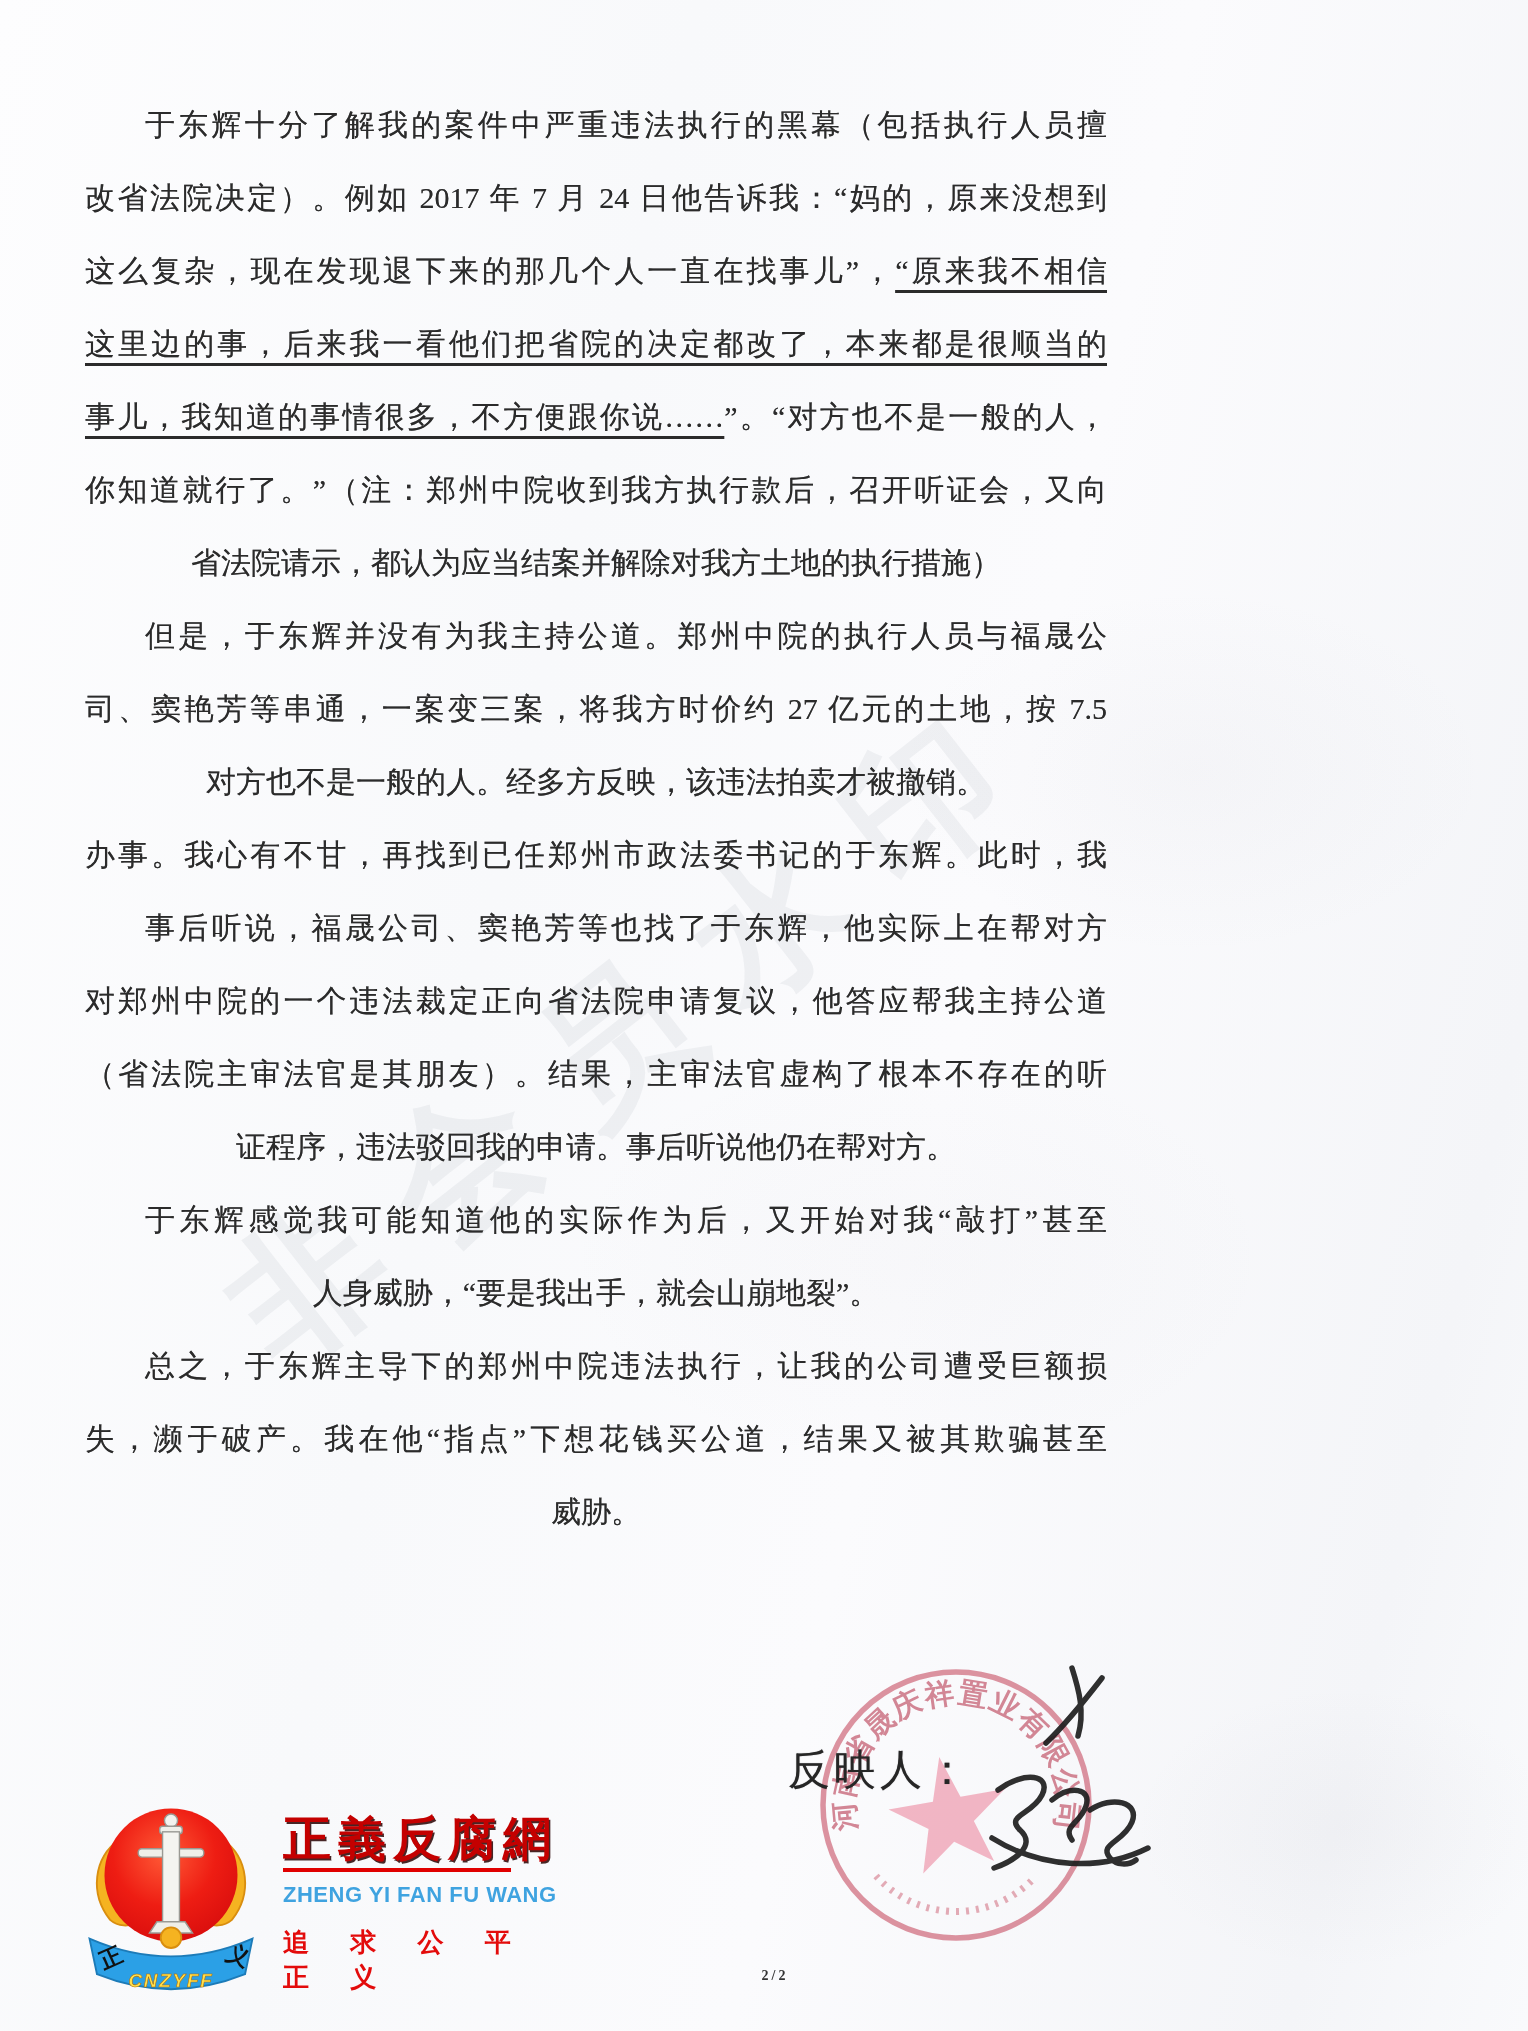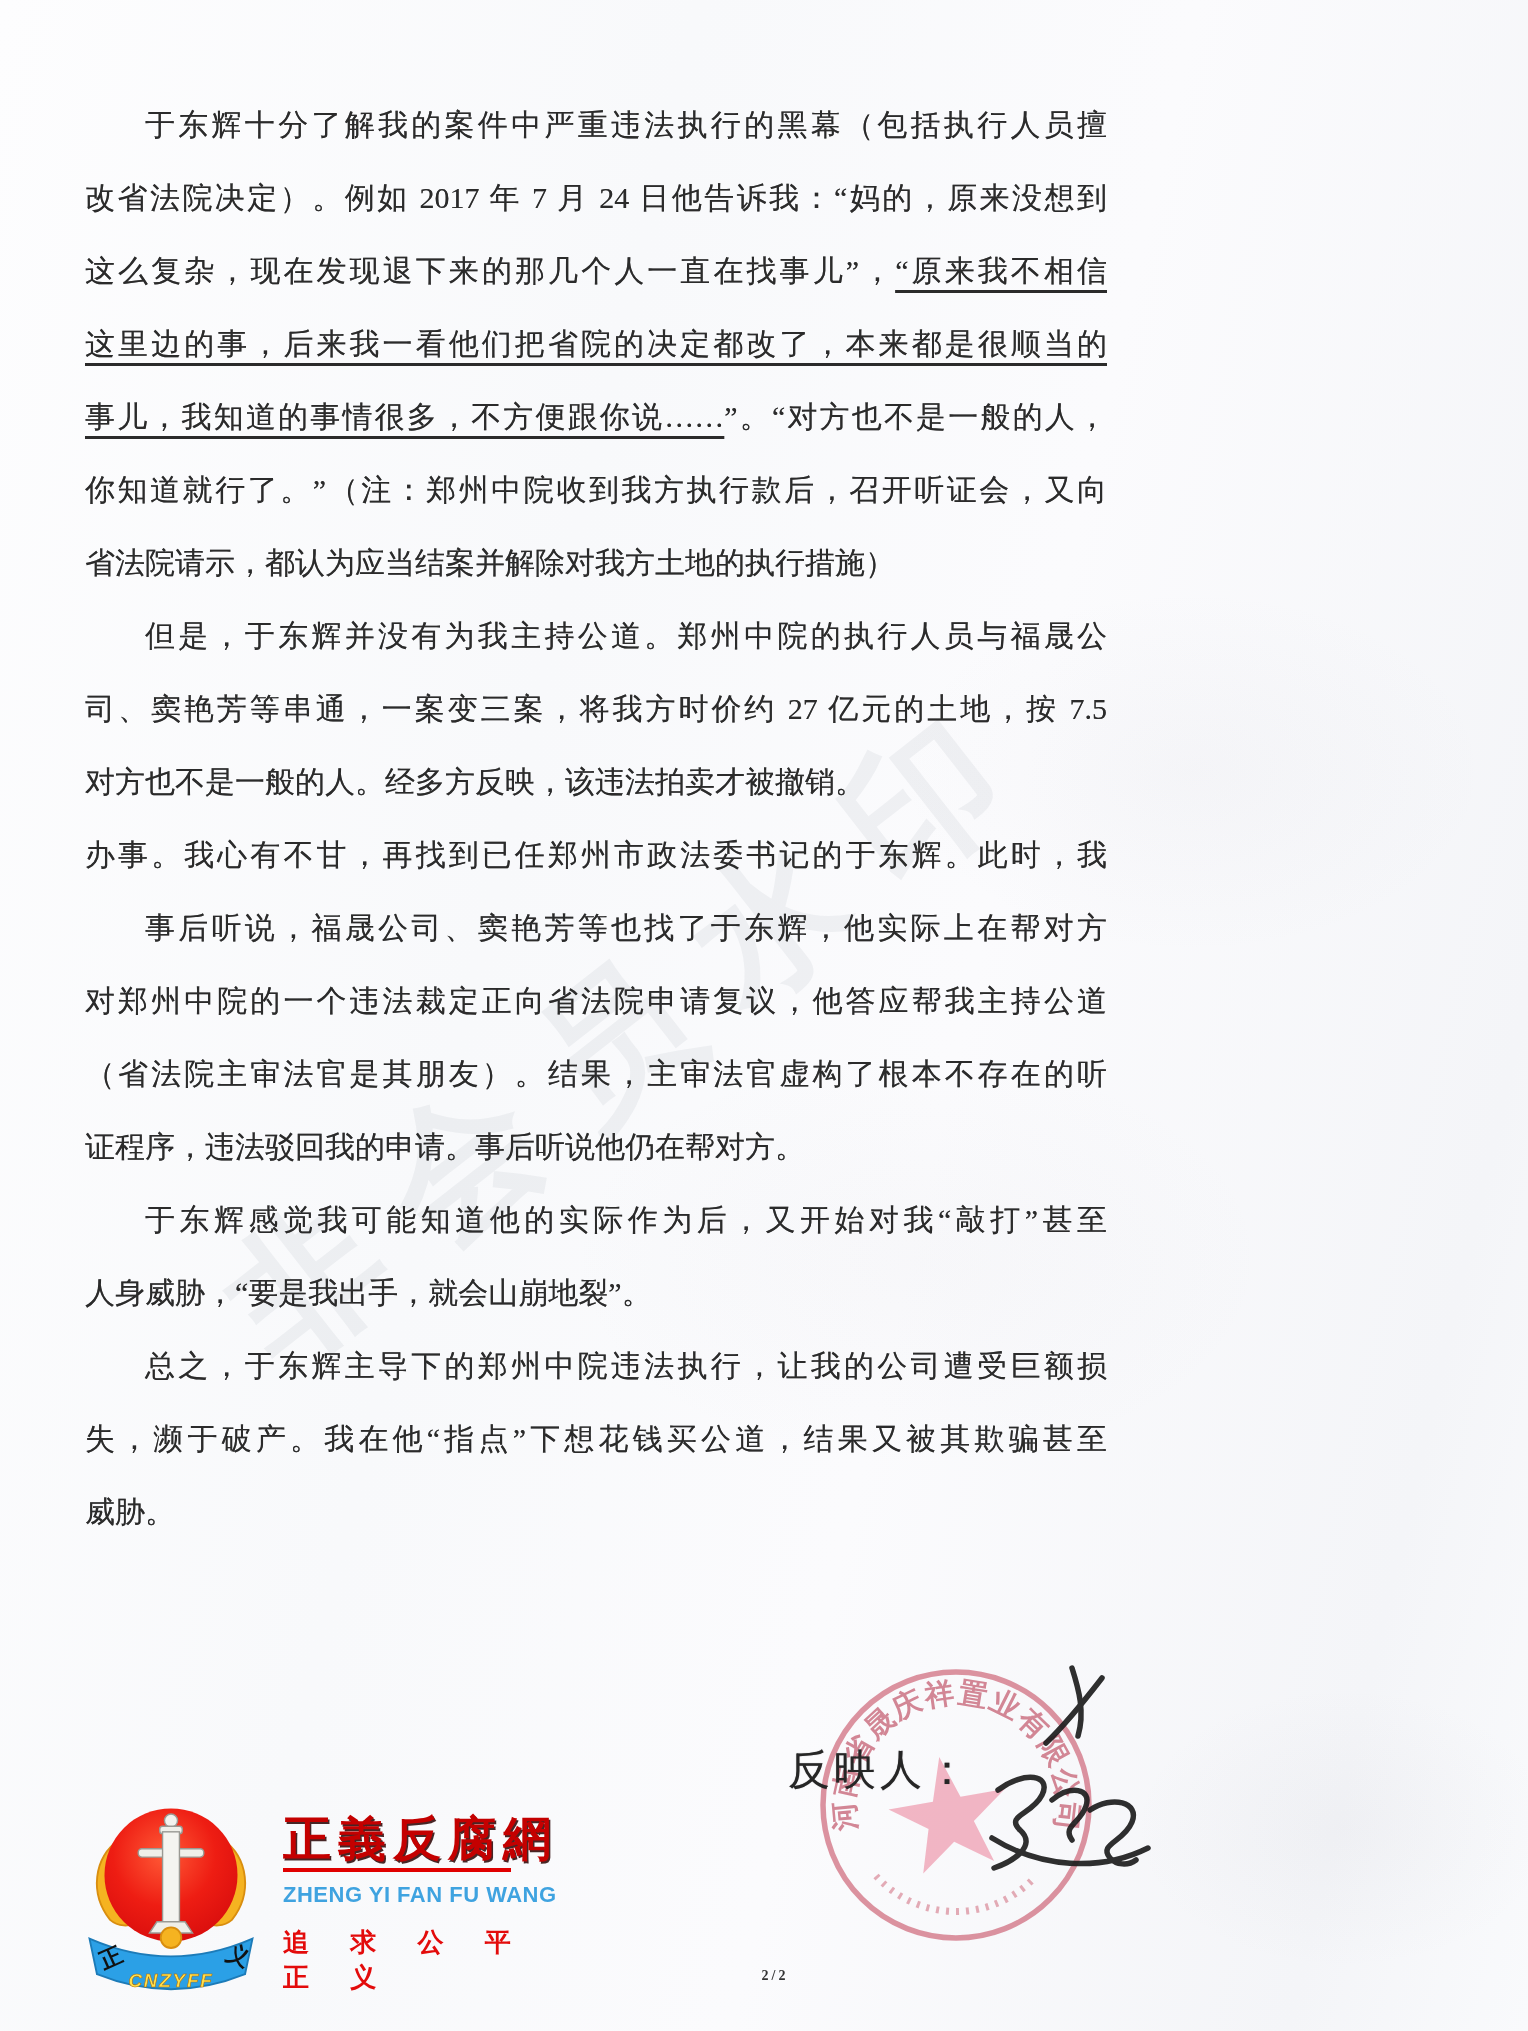--- a/index.html
+++ b/index.html
@@ -27,20 +27,21 @@
     transform:rotate(-38deg);transform-origin:left center;
     font-family:"Liberation Sans","DejaVu Sans",sans-serif;
   }
   .doc-text{
     position:absolute;left:85px;top:88px;width:1022px;z-index:2;
     font-size:30px;color:#2b2b2b;
   }
   .line{
     height:73px;line-height:73px;white-space:nowrap;
     text-shadow:0 0 .6px rgba(20,20,20,.55);
+    text-align:center;
   }
   .line.jfy{white-space:normal;text-align:justify;text-align-last:justify;}
   .line.indent{text-indent:2em;}
   .u{
     text-decoration:underline;
     text-decoration-thickness:2.5px;
     text-underline-offset:9px;
     text-decoration-color:#2b2b2b;
   }
   .signer{

